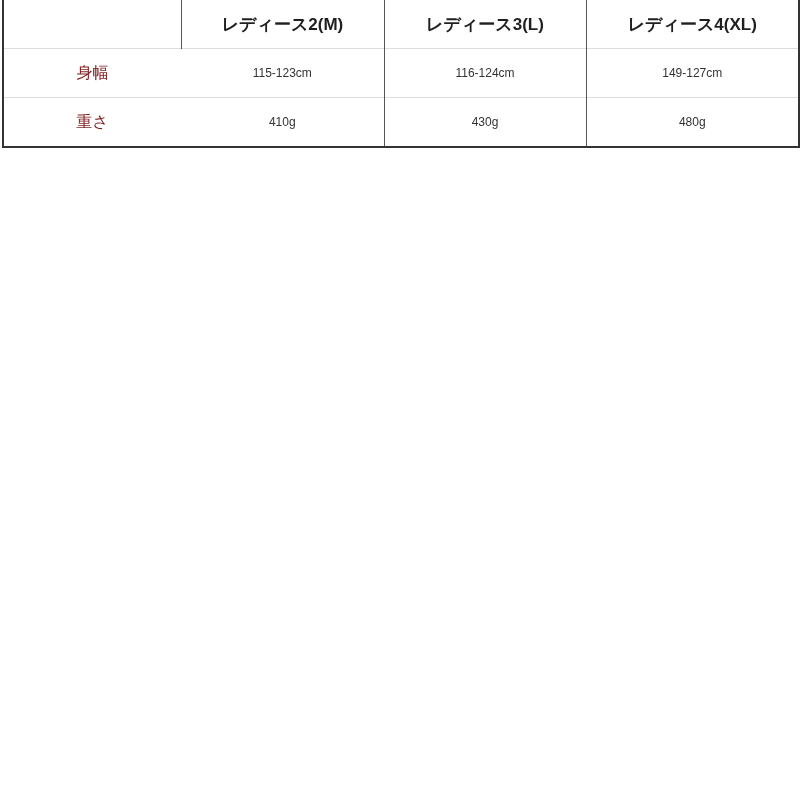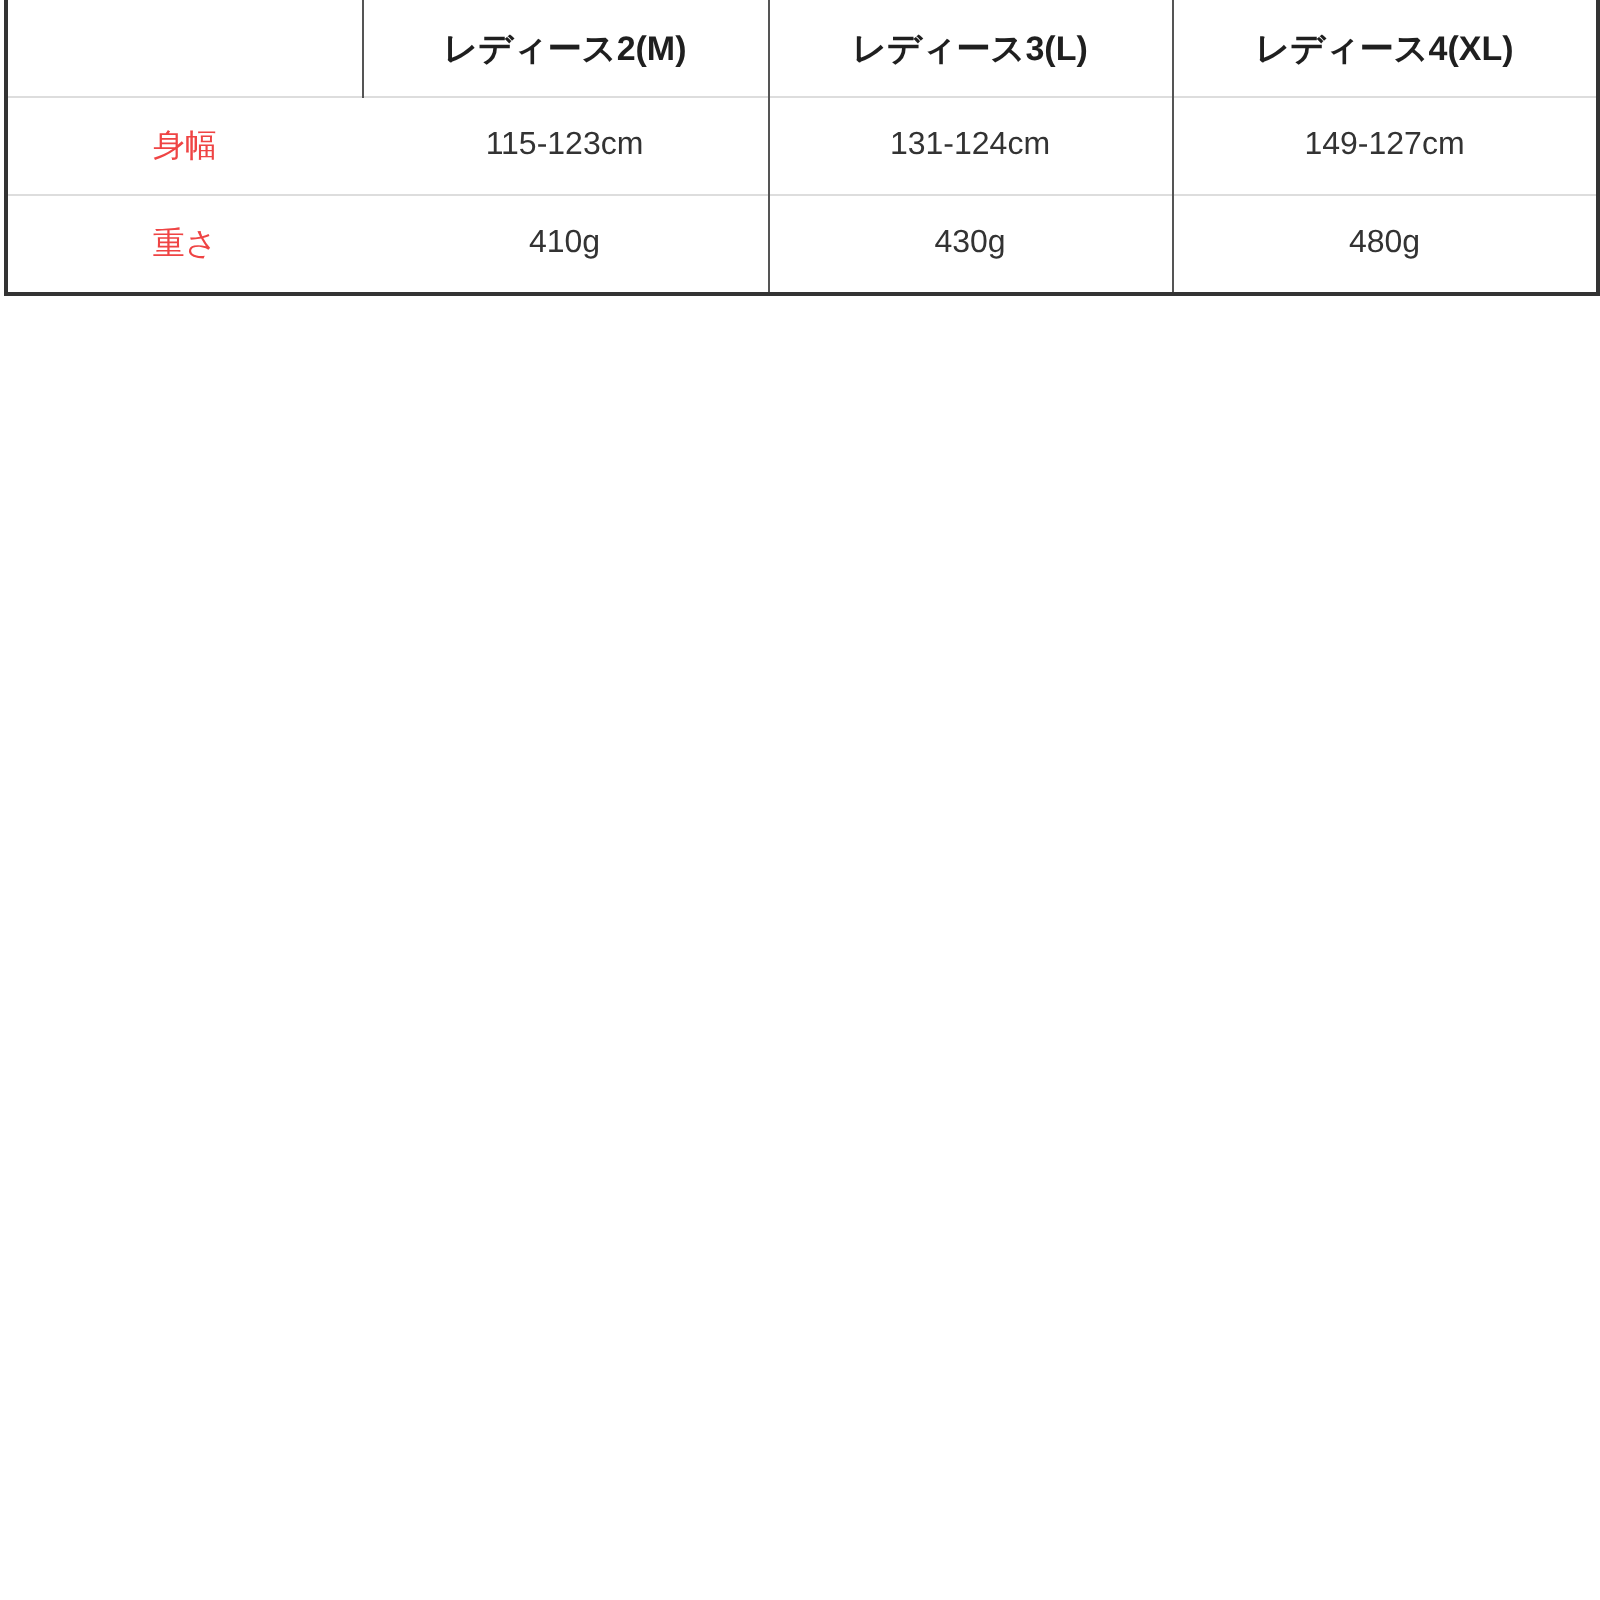--- a/index.html
+++ b/index.html
@@ -51,24 +51,24 @@
     border-top: 1px solid #dddddd;
   }
   table.size-table thead th {
     font-size: 17px;
     font-weight: bold;
     color: #1f1f1f;
   }
   table.size-table tbody th {
     font-size: 16px;
     font-weight: normal;
-    color: #ef4444;
+    color: #7f1d1d;
   }
   table.size-table tbody td {
-    font-size: 16px;
+    font-size: 12px;
     font-weight: normal;
     color: #333333;
   }
 </style>
 </head>
 <body>
 
 <div class="page">
   <table class="size-table">
     <colgroup>
@@ -82,21 +82,21 @@
           <th></th>
           <th>レディース2(M)</th>
           <th>レディース3(L)</th>
           <th>レディース4(XL)</th>
         </tr>
     </thead>
     <tbody>
         <tr>
           <th>身幅</th>
           <td>115-123cm</td>
-          <td>131-124cm</td>
+          <td>116-124cm</td>
           <td>149-127cm</td>
         </tr>
         <tr>
           <th>重さ</th>
           <td>410g</td>
           <td>430g</td>
           <td>480g</td>
         </tr>
       </tbody>
   </table>

